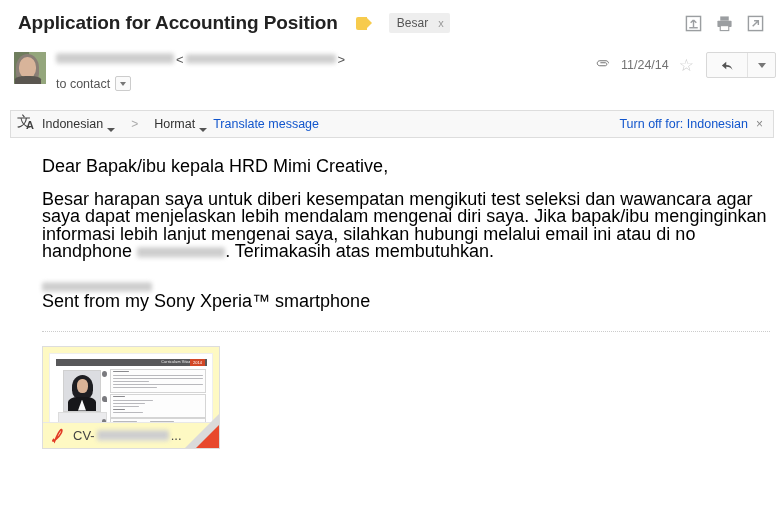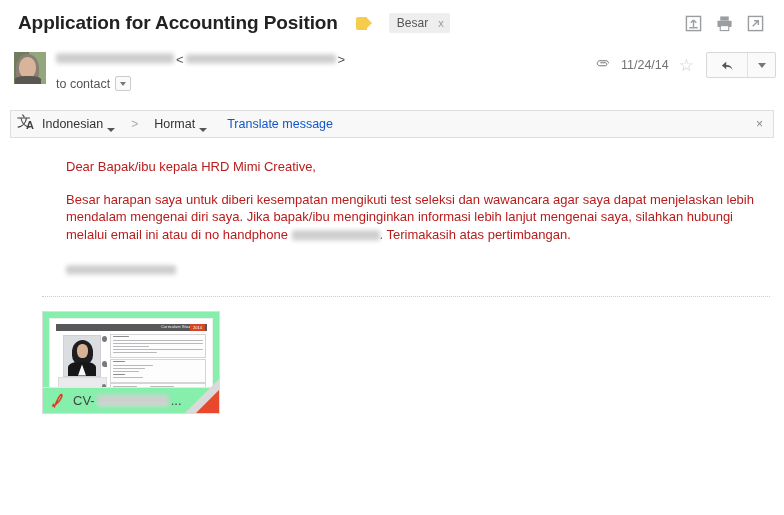--- a/index.html
+++ b/index.html
@@ -232,44 +232,43 @@
     white-space: nowrap;
   }
   .lang-pick .arw {
     border-left: 4px solid transparent;
     border-right: 4px solid transparent;
     border-top: 4px solid #555;
     position: relative; top: 1px;
   }
   .arrow-sep { margin: 0 16px; color: #aaaaaa; font-size: 12px; }
   .translate-link {
-    margin-left: 20px;
+    margin-left: 6px;
     color: #1155cc;
     font-size: 12.5px;
     white-space: nowrap;
   }
   .turnoff {
     position: absolute;
     right: 10px;
     display: flex;
     align-items: center;
     gap: 8px;
     color: #1155cc;
     font-size: 12.5px;
     white-space: nowrap;
   }
   .turnoff .tx { color: #888; font-size: 12px; }
 
   
   .msg-body {
     padding: 20px 14px 0 42px;
-    font-size: 13px;
+    font-size: 18px;
     line-height: 17.5px;
-    color: #b91c1c;
-    margin-left: 24px;
+    color: #000000;
   }
   .msg-body p { margin: 0 0 15px 0; }
   .msg-body p.tight { margin-bottom: 0; }
   .redact-phone { width: 88px; height: 11px; display:inline-block; }
   .redact-sign { width: 110px; height: 10px; display:inline-block; margin-top: 4px; }
   .sent-from { margin-top: 20px; }
 
   
   .dotted-div {
     margin: 20px 14px 0 42px;
@@ -278,21 +277,21 @@
   }
 
   
   .attach-wrap {
     padding: 14px 0 0 42px;
   }
   .attach-card {
     width: 178px;
     height: 103px;
     border: 1px solid #dddddd;
-    background: #86efac;
+    background: #fef9c3;
     position: relative;
     box-sizing: border-box;
   }
   .attach-thumb {
     position: absolute;
     left: 6px; top: 6px;
     right: 6px;
     height: 70px;
     background: #ffffff;
     border: 1px solid #eeeeee;
@@ -517,31 +516,33 @@
     <span>Indonesian</span>
     <span class="arw"></span>
   </span>
   <span class="arrow-sep">&gt;</span>
   <span class="lang-pick">
     <span>Hormat</span>
     <span class="arw"></span>
   </span>
   <span class="translate-link">Translate message</span>
   <span class="turnoff">
+    <span>Turn off for: Indonesian</span>
     <span class="tx">×</span>
   </span>
 </div>
 
 <div class="msg-body">
   <p>Dear Bapak/ibu kepala HRD Mimi Creative,</p>
   <p>
     <span>Besar harapan saya untuk diberi kesempatan mengikuti test seleksi dan wawancara agar saya dapat menjelaskan lebih mendalam mengenai diri saya. Jika bapak/ibu menginginkan informasi lebih lanjut mengenai saya, silahkan hubungi melalui email ini atau di no handphone</span>
-    <span class="redact redact-phone"></span><span>. Terimakasih atas pertimbangan.</span>
+    <span class="redact redact-phone"></span><span>. Terimakasih atas membutuhkan.</span>
   </p>
   <div class="redact redact-sign"></div>
+  <p class="sent-from">Sent from my Sony Xperia™ smartphone</p>
 </div>
 
 <div class="dotted-div"></div>
 
 <div class="attach-wrap">
   <div class="attach-card">
     <div class="attach-thumb">
       <div class="cv-header">
         <span class="t">Curriculum Vitae</span>
         <span class="yr">2014</span>

